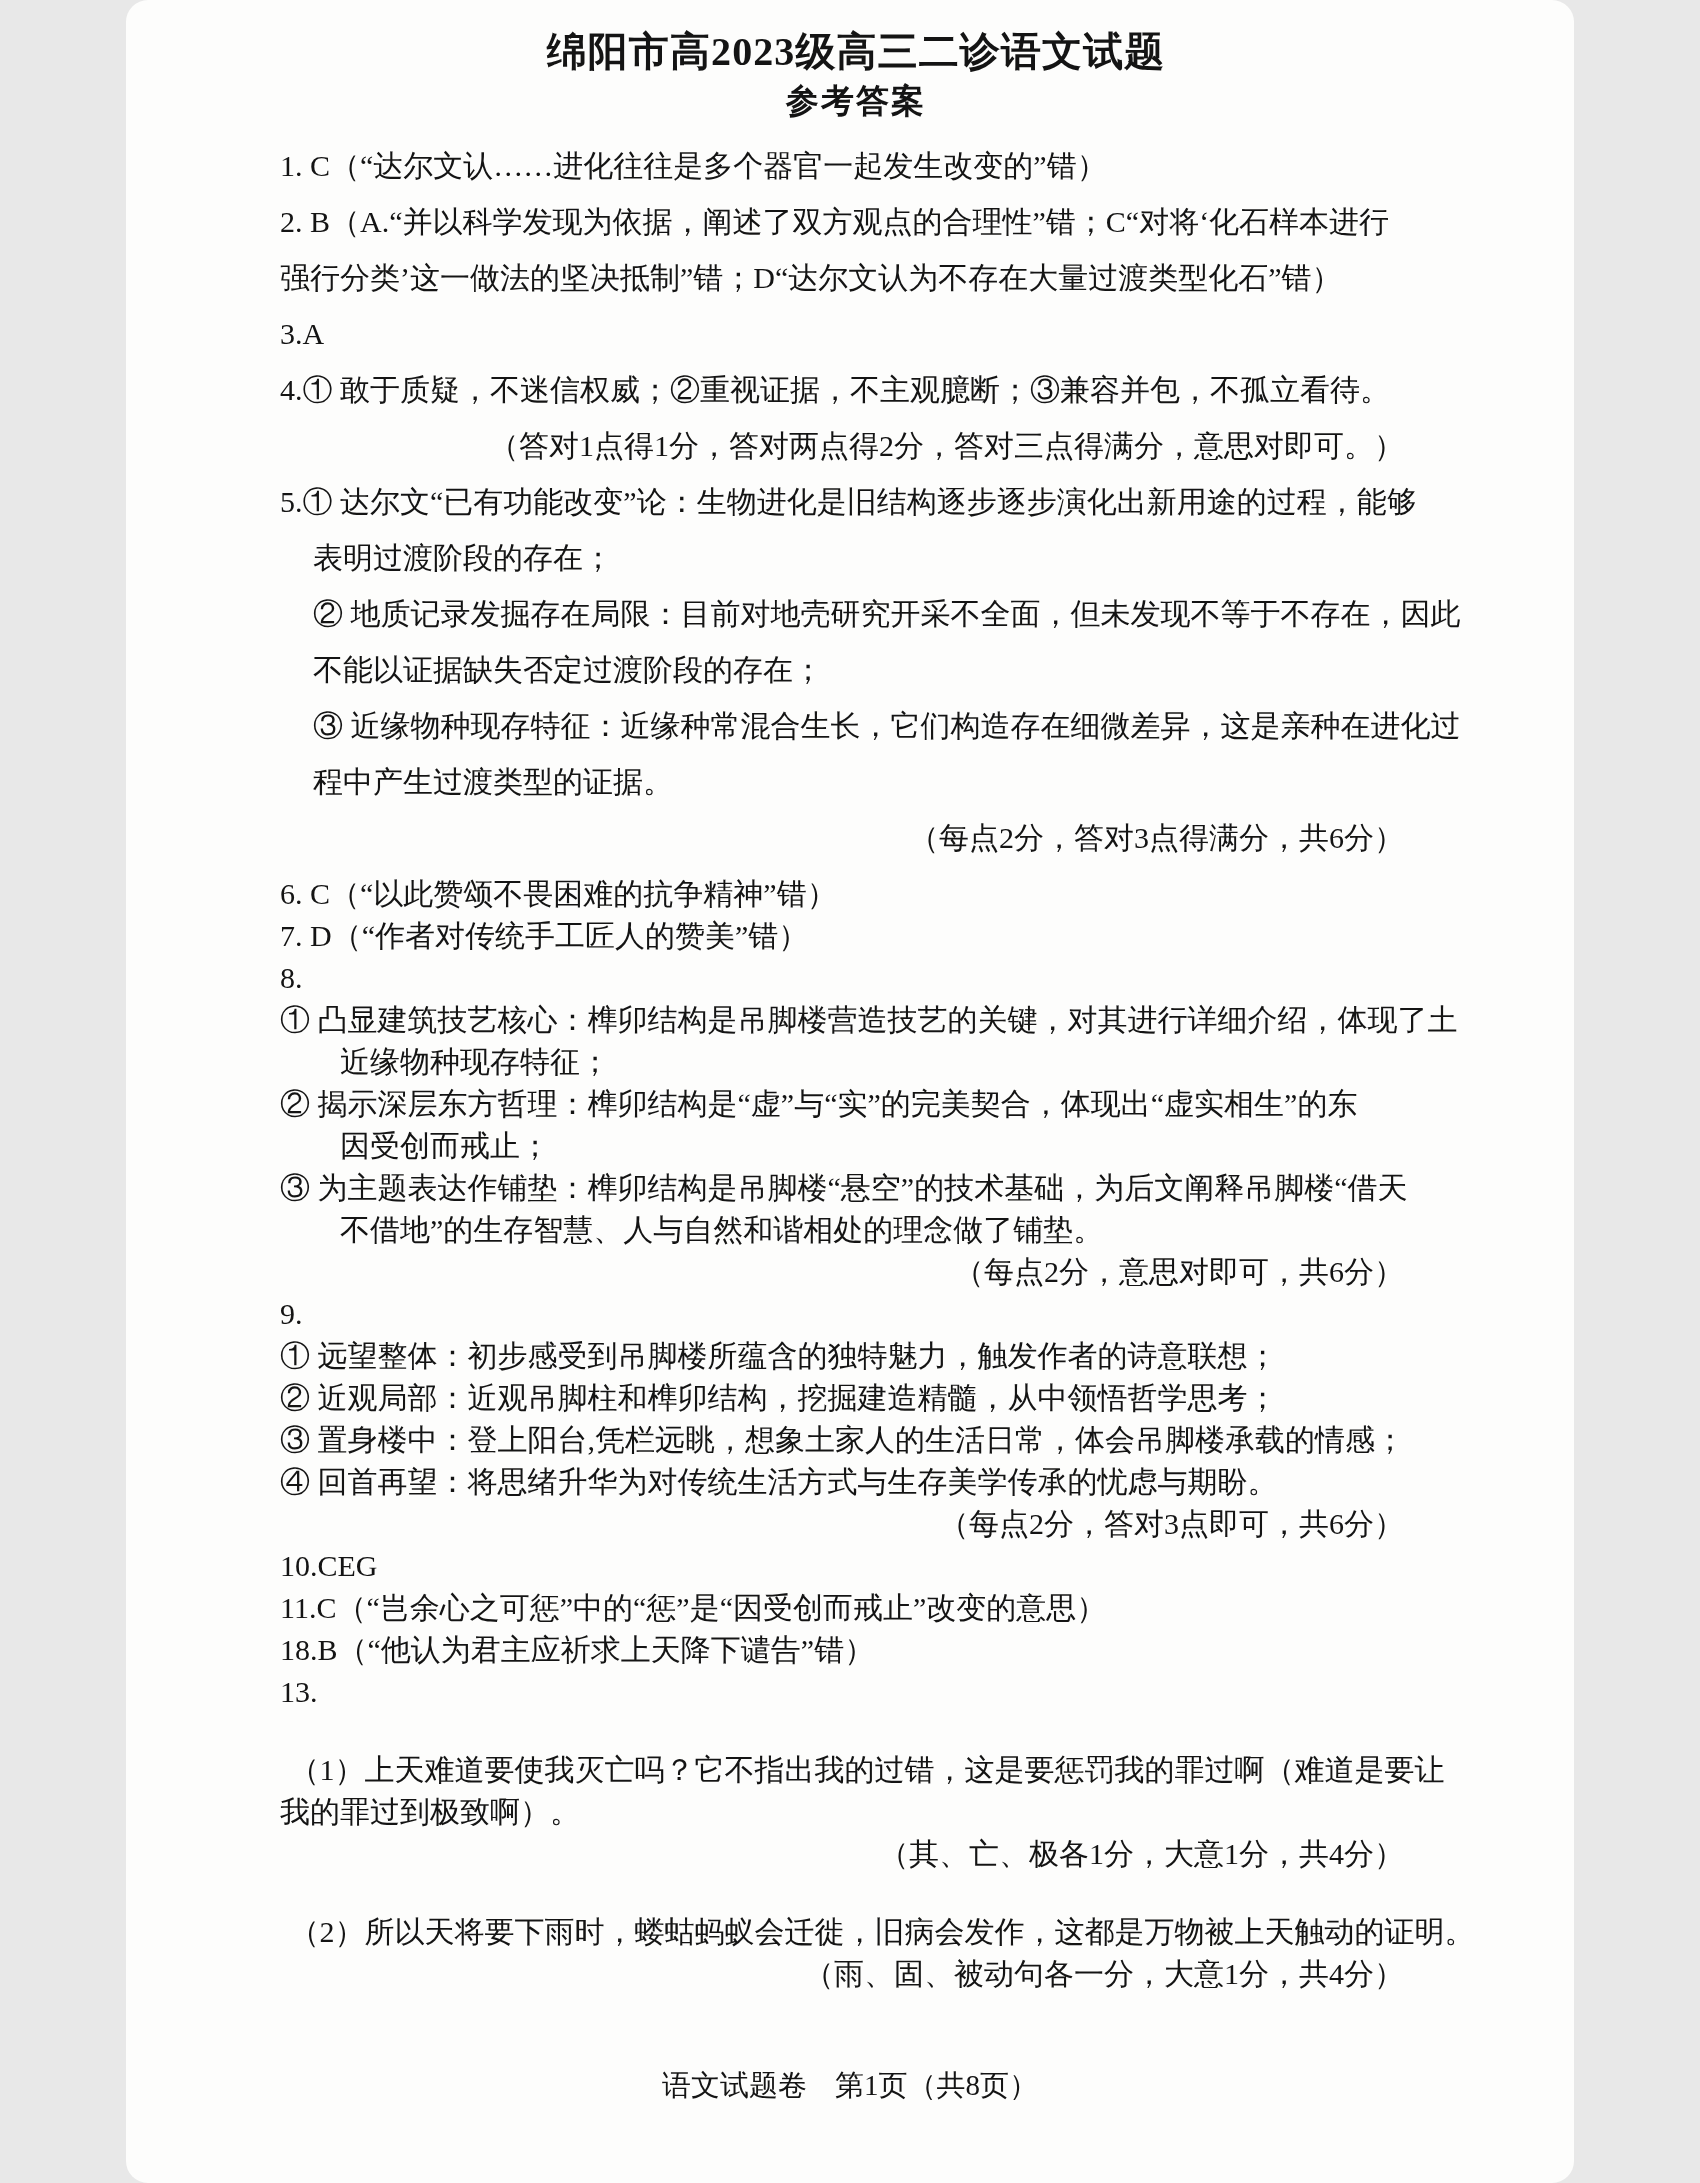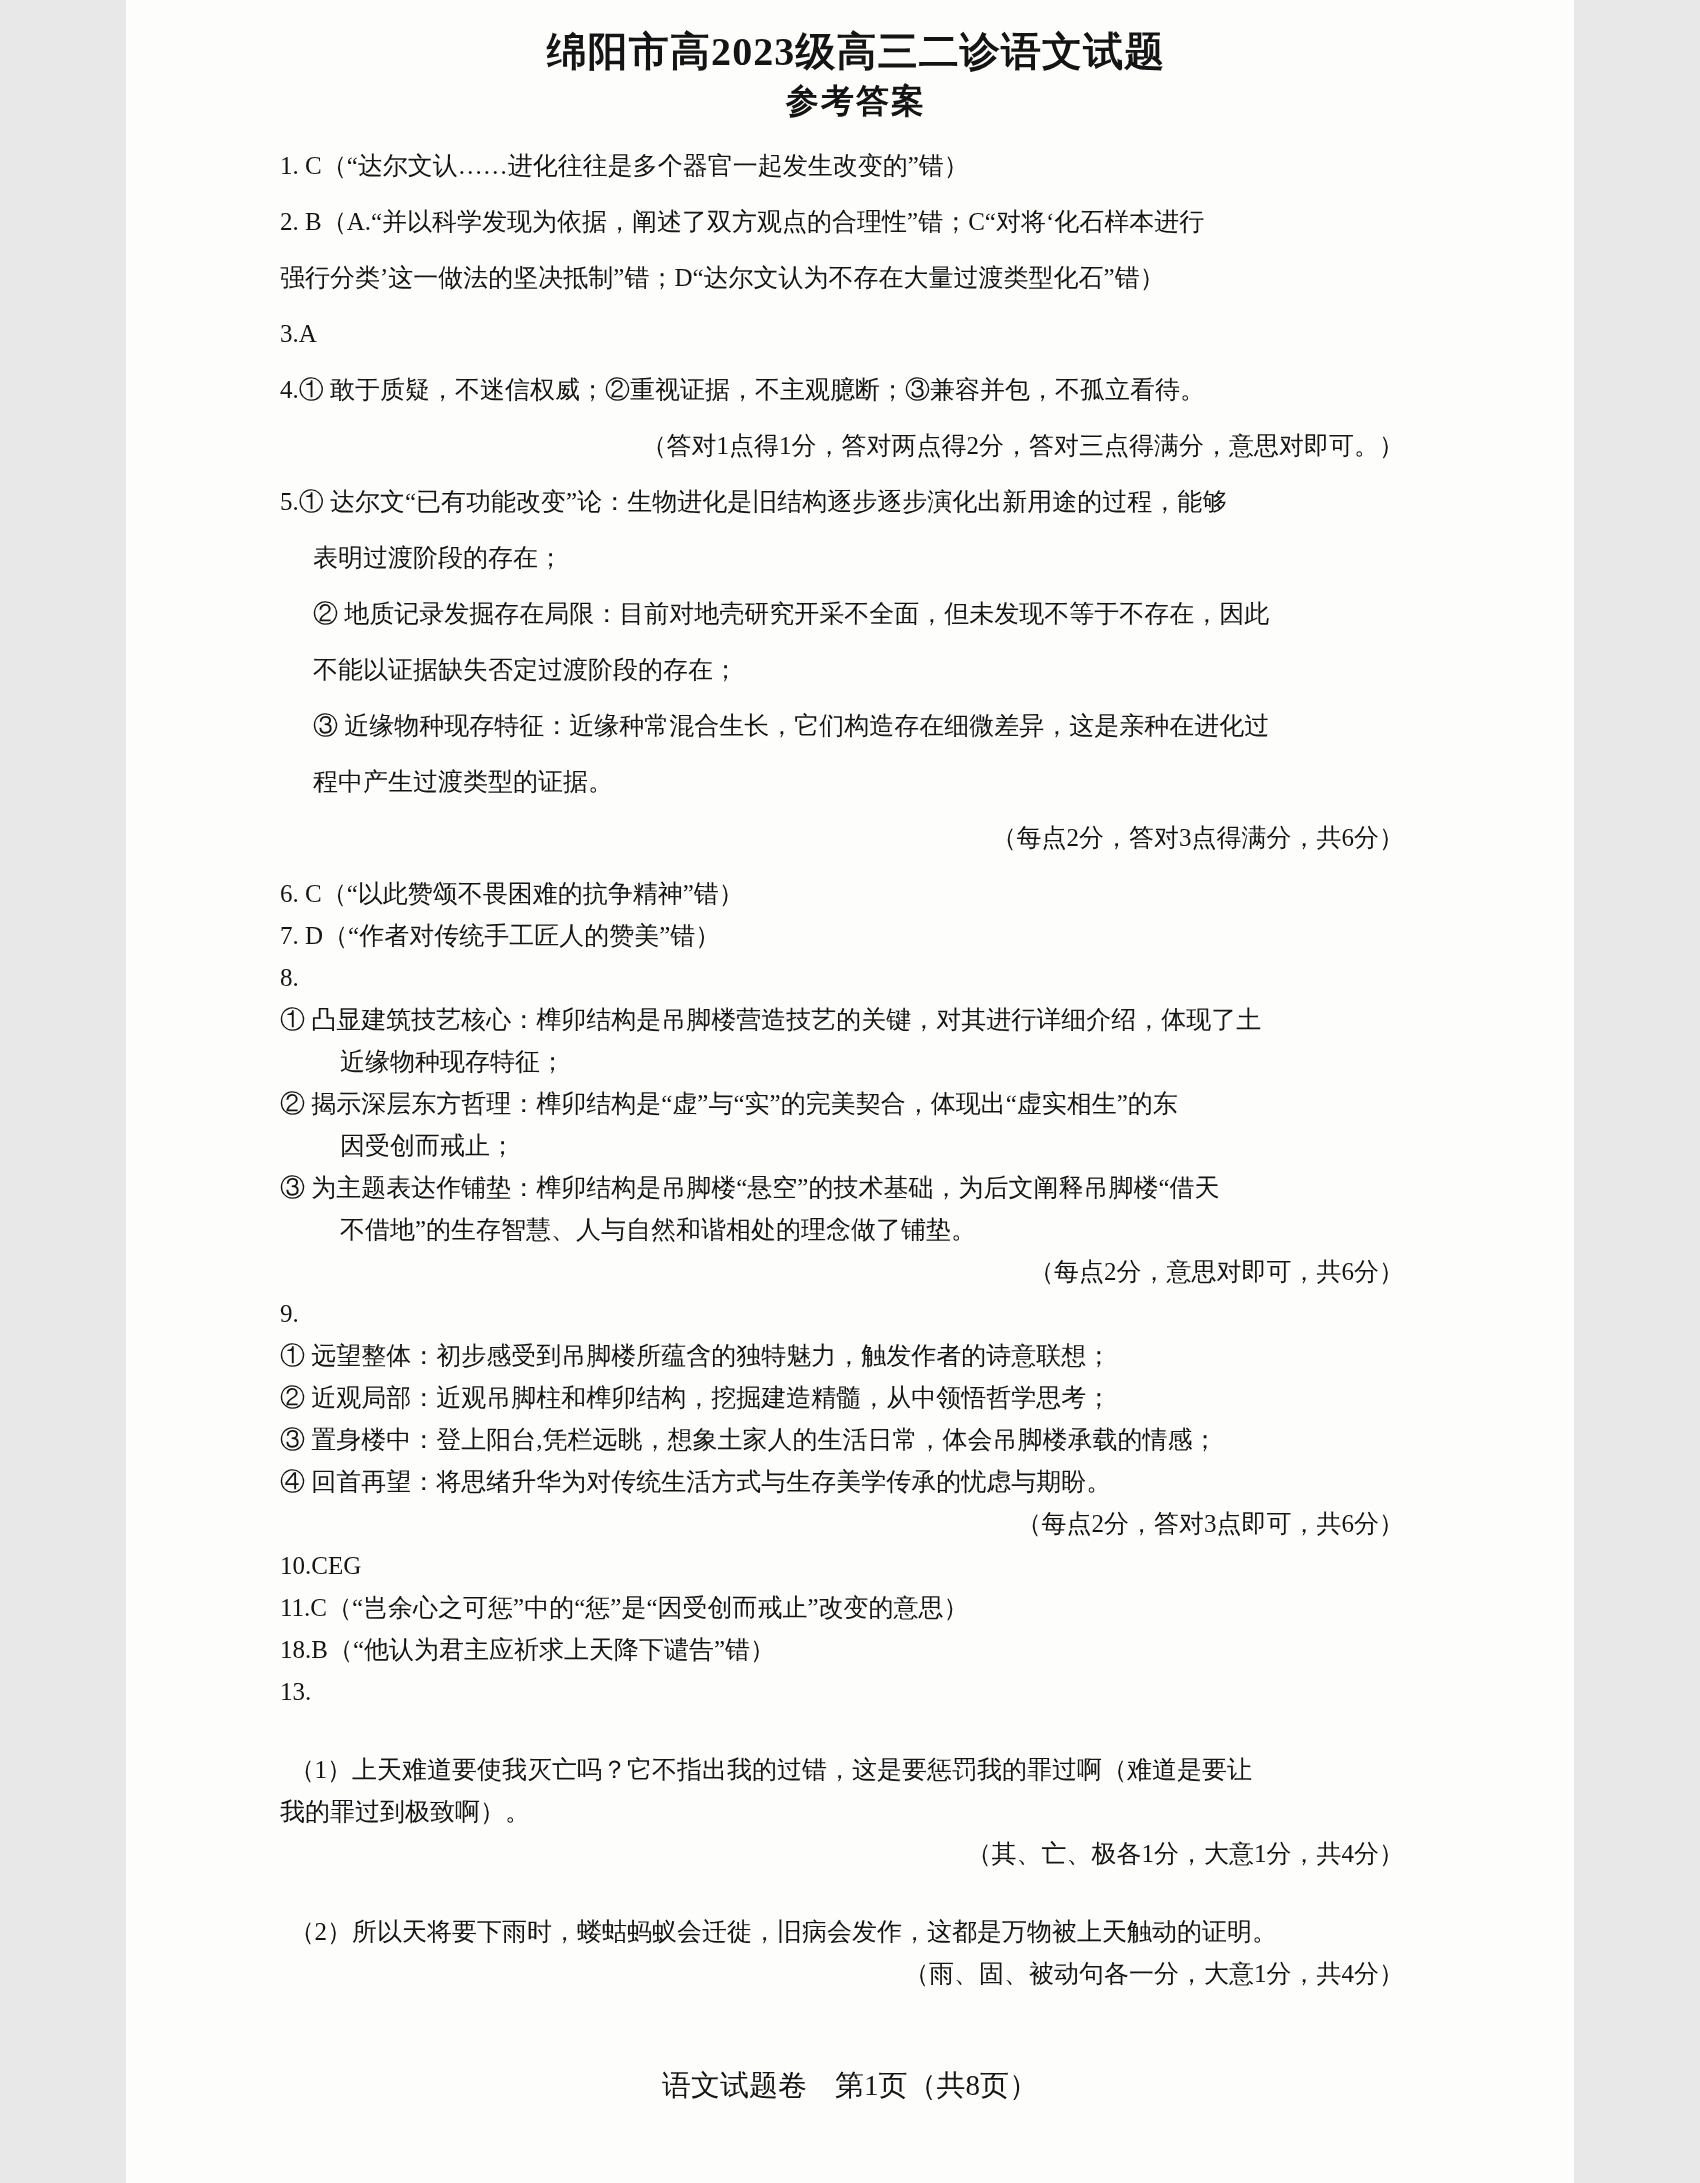--- a/index.html
+++ b/index.html
@@ -10,20 +10,21 @@
   .page {
     position: relative;
     width: 1448px;
     height: 2183px;
     margin: 0 auto;
     background: #fdfdfc;
     color: #141414;
     font-family: "Liberation Serif", "DejaVu Serif", serif;
     overflow: hidden;
     box-sizing: border-box;
+    border-radius: 22px;
   }
   .content {
     padding: 27px 142px 0 154px;
   }
   .title {
     margin: 0;
     font-size: 40px;
     line-height: 49px;
     font-weight: bold;
     text-align: center;
@@ -31,21 +32,21 @@
   }
   .subtitle {
     margin: 2.1px 0 21.4px 0;
     font-size: 33px;
     line-height: 46px;
     font-weight: bold;
     text-align: center;
     letter-spacing: 2.1px;
   }
   .line {
-    font-size: 25px;
+    font-size: 30px;
     line-height: 42px;
     white-space: nowrap;
   }
   .wide { margin-bottom: 14px; }
   .ind1 { padding-left: 33px; }
   .ind2 { padding-left: 60px; }
   .ind-sm { padding-left: 9.6px; margin-top: 36px; }
   .score {
     text-align: right;
     padding-right: 28px;

